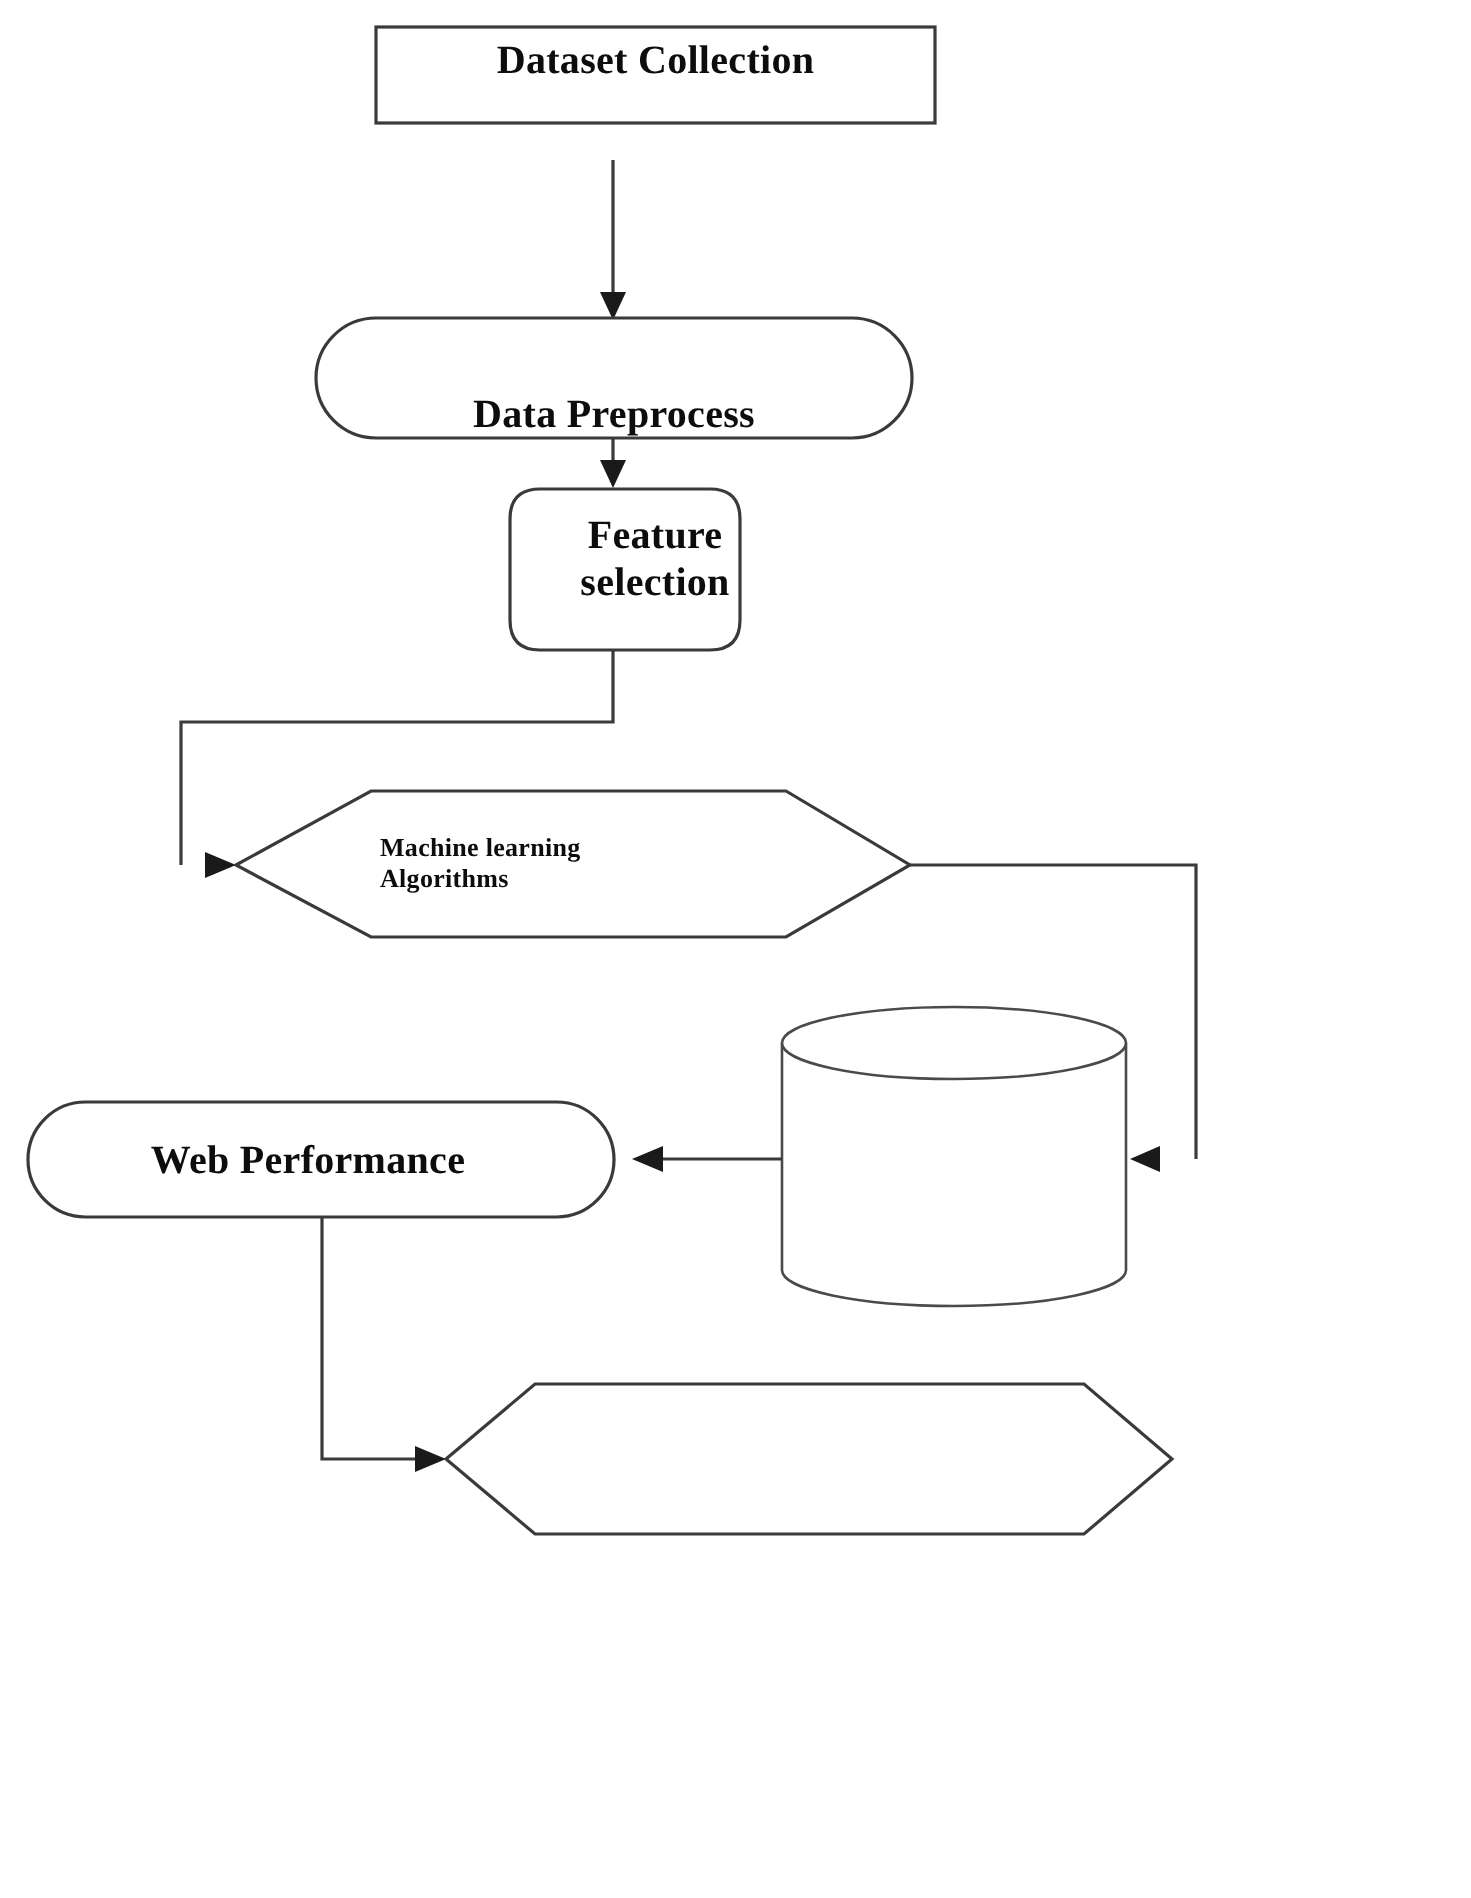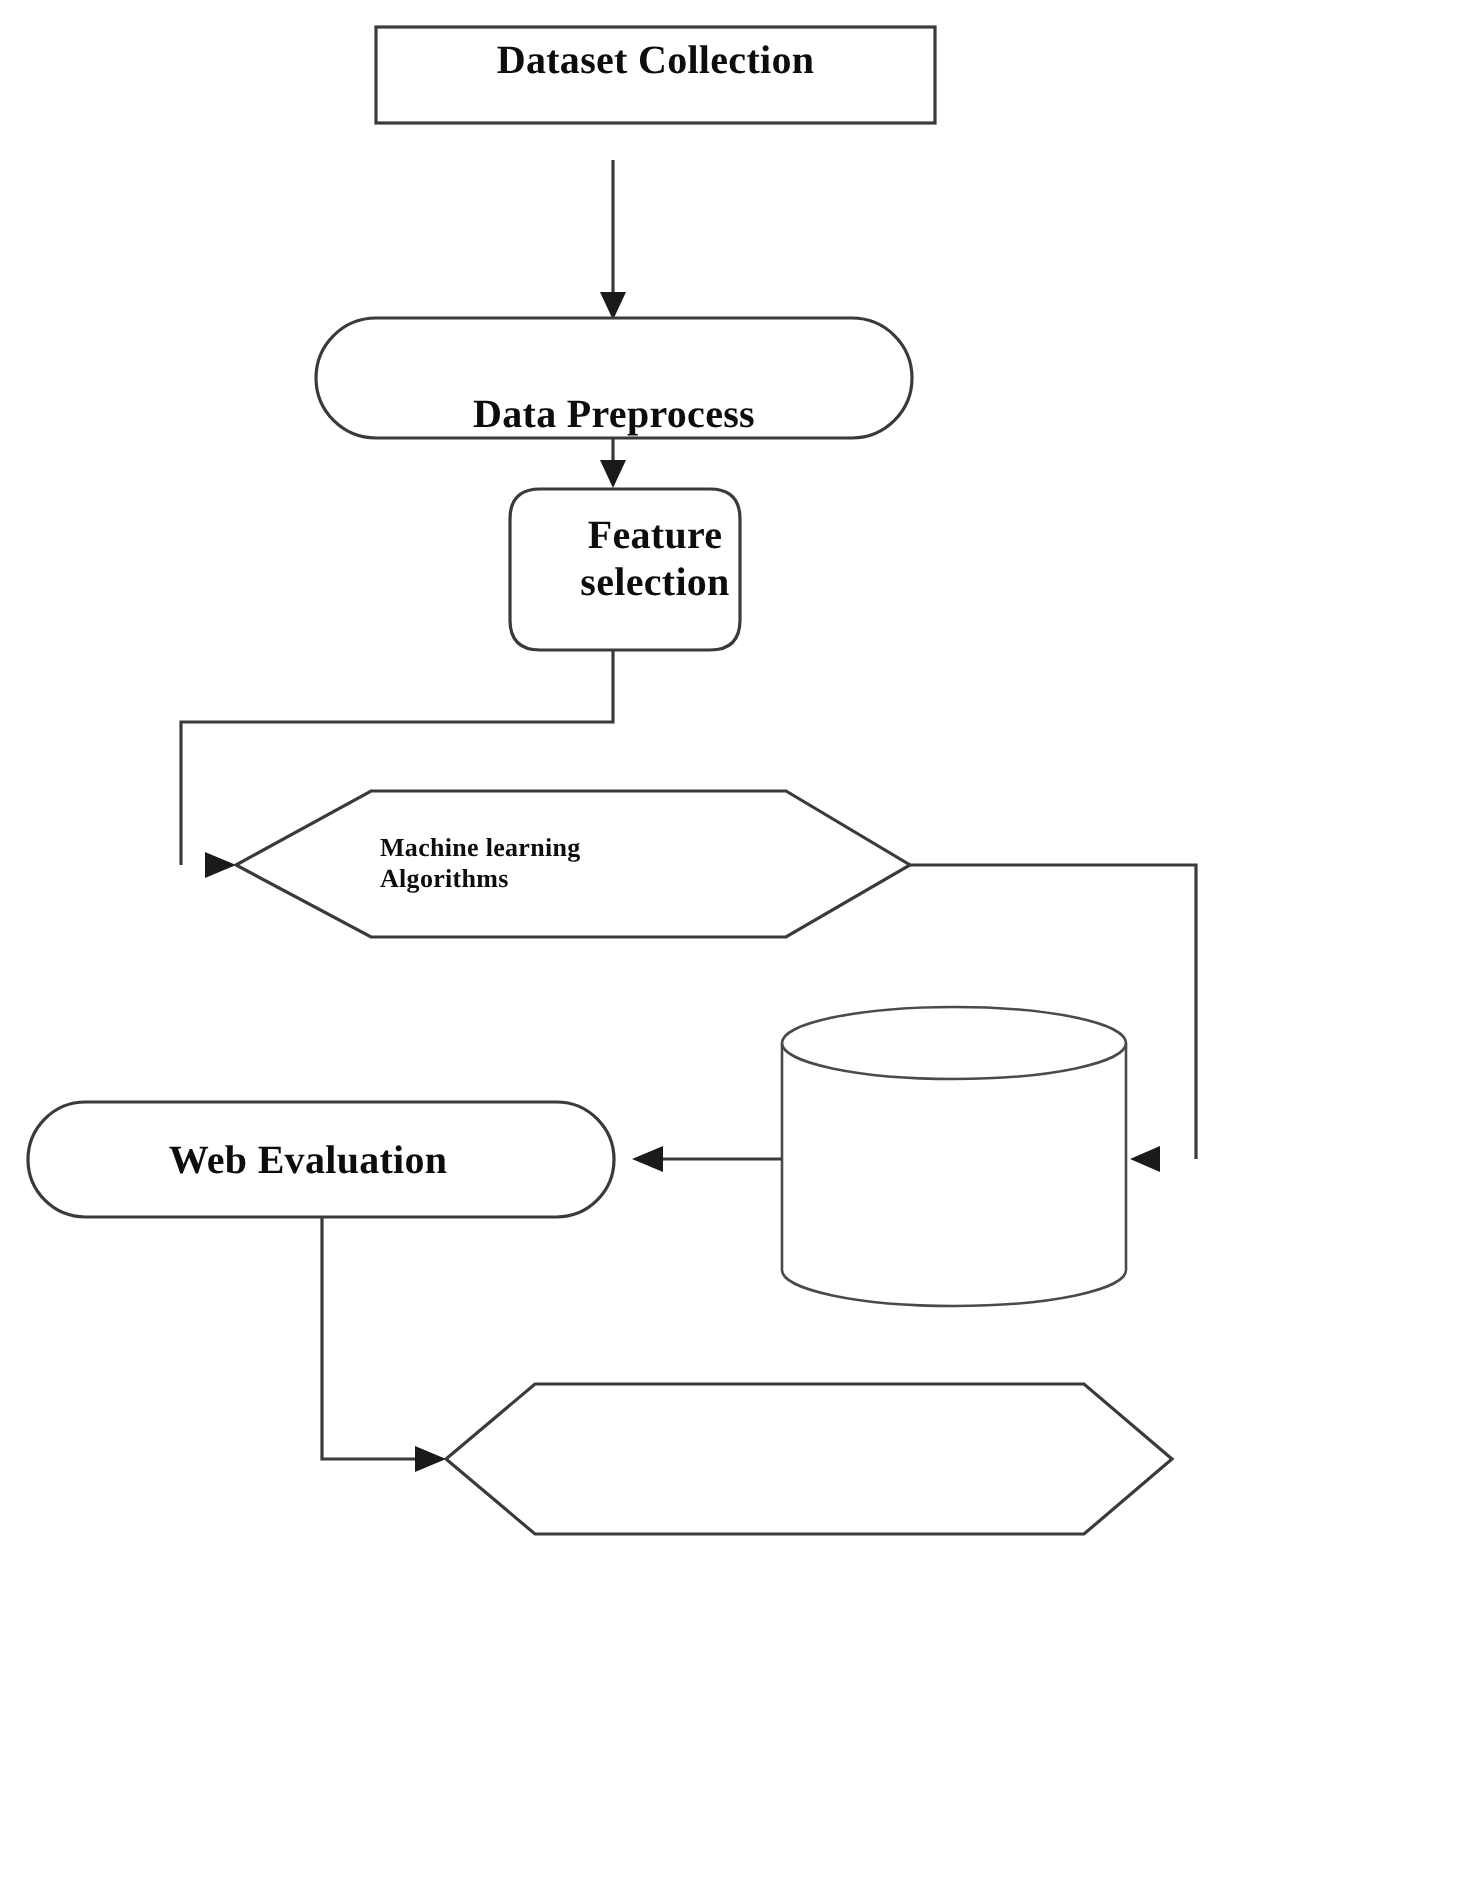--- a/index.html
+++ b/index.html
@@ -111,16 +111,16 @@
 
   <div class="node-label" style="left:316px; top:318px; width:596px; height:120px; display:flex; align-items:center; justify-content:center; font-size:40px;margin-top:36px;">Data Preprocess</div>
 
   <div class="node-label" style="left:540px; top:489px; width:230px; height:138px; display:flex; align-items:center; justify-content:center; text-align:center; font-size:40px;">Feature
 selection</div>
 
   <div class="node-label" style="left:380px; top:791px; width:420px; height:146px; display:flex; flex-direction:column; align-items:flex-start; justify-content:center; text-align:left; font-size:26px;">Machine learning
 Algorithms</div>
 
 
-  <div class="node-label" style="left:28px; top:1102px; width:560px; height:115px; display:flex; align-items:center; justify-content:center; font-size:40px;">Web Evaluation</div>
+  <div class="node-label" style="left:28px; top:1102px; width:560px; height:115px; display:flex; align-items:center; justify-content:center; font-size:40px;">Web Performance</div>
 
 
 </div>
 
 </body></html>

